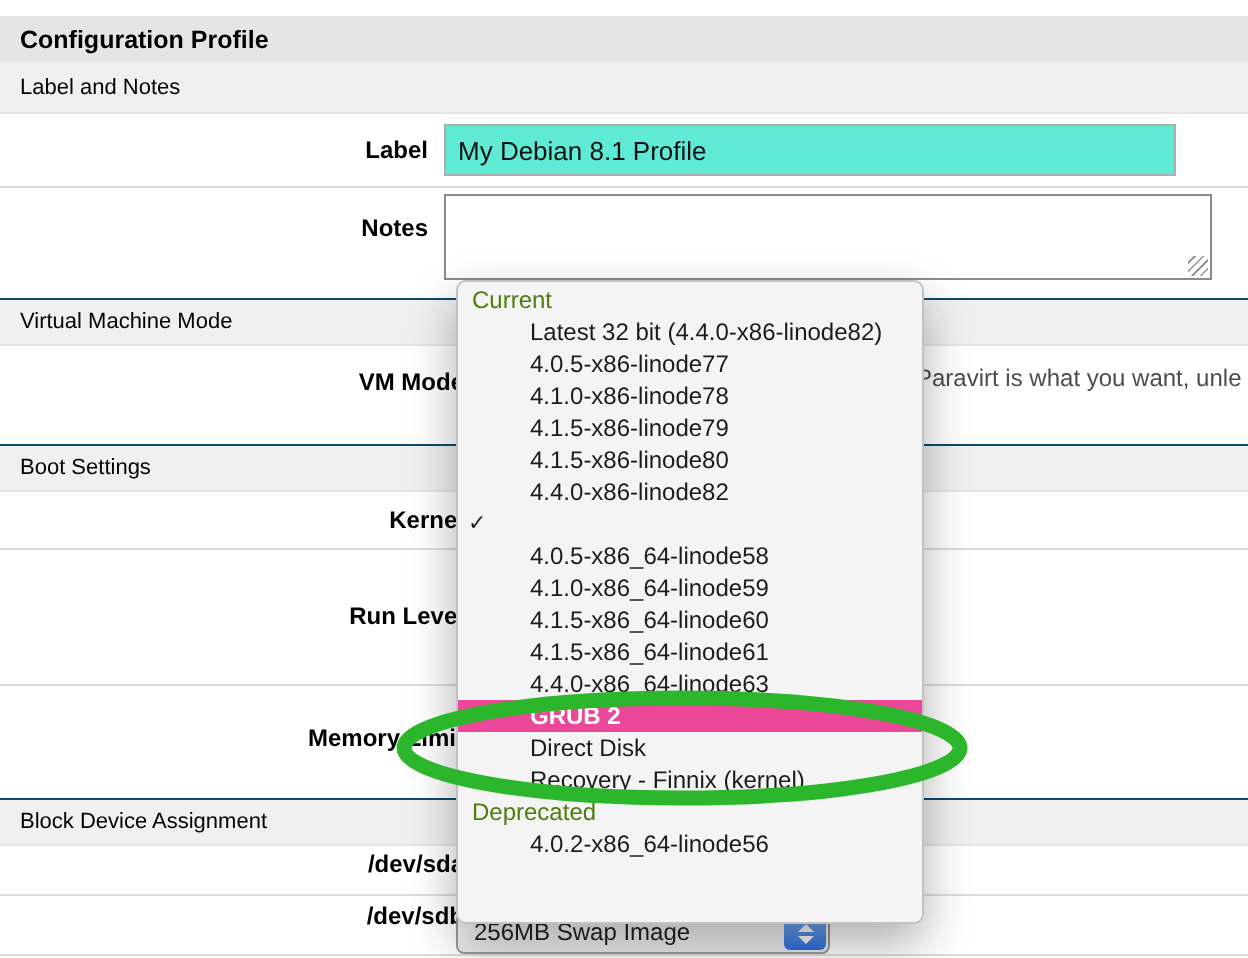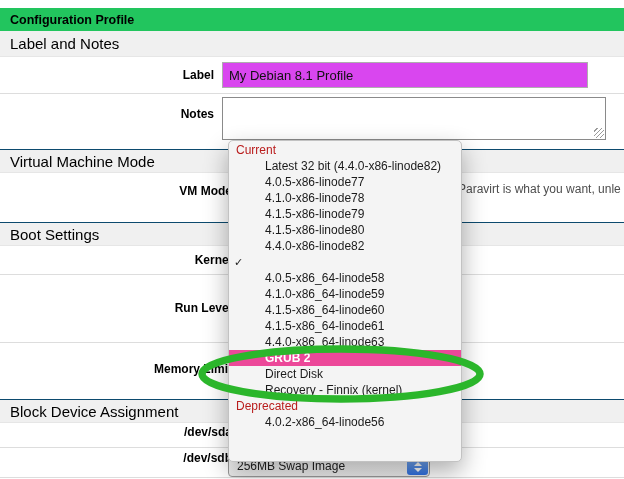--- a/index.html
+++ b/index.html
@@ -1,61 +1,61 @@
 <!DOCTYPE html>
 <html><head>
 <meta charset="utf-8">
 <style>
   html,body{margin:0;padding:0}
   body{
     width:624px;height:479px;position:relative;overflow:hidden;
     background:#fff;font-family:"Liberation Sans",sans-serif;color:#000;
   }
   .bar{position:absolute;left:0;width:624px;box-sizing:border-box;
-       padding-left:10px;display:flex;align-items:center;font-size:15px}
-  .bar-main{top:8px;height:23px;background:#22c55e;font-weight:bold;font-size:12.5px}
+       padding-left:10px;display:flex;align-items:center;font-size:11px}
+  .bar-main{top:8px;height:23px;background:#e5e5e5;font-weight:bold;font-size:12.5px}
   .bar-sub{background:#f0f0f0;border-top:1px solid #0c4a6e;border-bottom:1px solid #e6e6e6}
   .bar-labelnotes{top:31px;height:26px;border-top:none}
   .bar-vmm{top:149px;height:24px}
   .bar-boot{top:222px;height:24px}
   .bar-block{top:399px;height:24px}
 
   .hr{position:absolute;left:0;width:624px;height:1px;background:#ddd}
 
   .flabel{position:absolute;font-size:12px;font-weight:bold;white-space:nowrap}
   .lbl-label{right:410px;top:68px}
   .lbl-notes{right:410px;top:107px}
   .lbl-vmmode{right:392px;top:184px}
   .lbl-kernel{right:392px;top:253px}
   .lbl-runlevel{right:392px;top:301px}
   .lbl-memlimit{right:392px;top:362px}
   .lbl-sda{right:392px;top:425px}
   .lbl-sdb{right:392px;top:451px}
 
   .txt-input{position:absolute;left:222px;top:62px;width:366px;height:26px;
     box-sizing:border-box;border:1px solid #aeaeae;font-family:"Liberation Sans",sans-serif;
-    font-size:13px;padding:0 6px;color:#111;background:#d946ef;outline:none}
+    font-size:13px;padding:0 6px;color:#111;background:#5eead4;outline:none}
   .notes-ta{position:absolute;left:222px;top:97px;width:384px;height:43px;
     box-sizing:border-box;border:1px solid #8a8a8a;background:#fff}
   .resize-grip{position:absolute;right:1px;bottom:1px;width:10px;height:10px;
     background:repeating-linear-gradient(135deg,transparent 0 2px,#9a9a9a 2px 3px)}
 
   .help{position:absolute;left:458px;top:183px;font-size:12px;color:#4d4d4d;
         line-height:13.5px;white-space:nowrap}
 
   .menu{position:absolute;left:228px;top:140px;width:234px;height:322px;
     box-sizing:border-box;background:#f4f4f4;border:1px solid #c2c2c2;border-radius:5px;
     box-shadow:0 10px 24px rgba(0,0,0,.32);padding-top:1px;font-size:12px;z-index:5;overflow:hidden}
   .mrow{height:16px;line-height:16px;position:relative;white-space:nowrap;color:#1b1b1b}
-  .mgroup{padding-left:7px;color:#b91c1c}
+  .mgroup{padding-left:7px;color:#4d7c0f}
   .mitem{padding-left:36px}
   .mhl{color:#fff;font-weight:bold}
   .check{position:absolute;left:5px;top:0;font-size:11px;color:#222}
 
-  .swap-select{position:absolute;left:228px;top:456px;width:202px;height:21px;
+  .swap-select{position:absolute;left:228px;top:456px;width:187px;height:21px;
     box-sizing:border-box;border:1px solid #9a9a9a;border-radius:4px;z-index:2;
     background:linear-gradient(#ffffff,#ececec);font-size:12px;color:#222;
     line-height:19px;padding-left:8px;white-space:nowrap;overflow:hidden}
   .swap-btn{position:absolute;top:1px;right:1px;bottom:1px;width:21px;border-radius:3px;
     background:linear-gradient(#82b4f6,#2f6fe0)}
   .chev{width:0;height:0;border-left:4px solid transparent;border-right:4px solid transparent;margin:0 auto}
   .chev-up{border-bottom:4.5px solid #fff;margin-top:4px;margin-bottom:2px}
   .chev-dn{border-top:4.5px solid #fff}
 
   .annotation{position:absolute;left:196px;top:344px;width:290px;height:60px;z-index:9;pointer-events:none}

